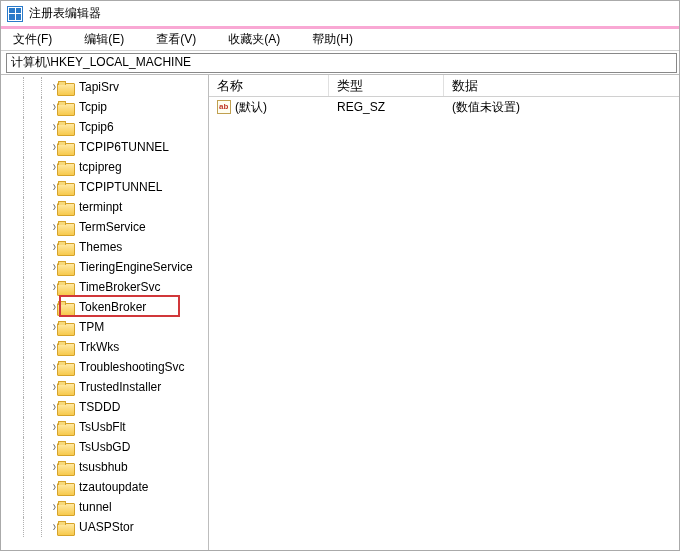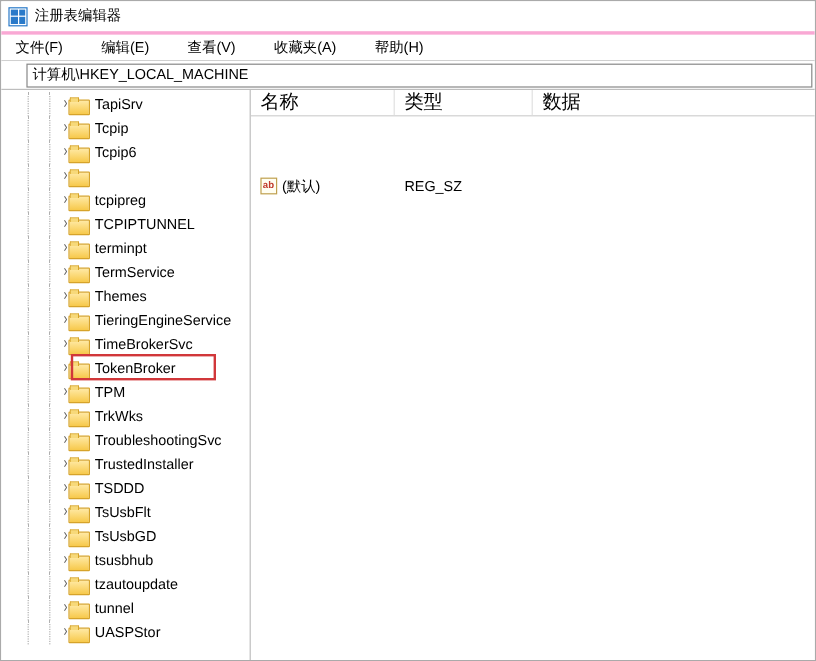--- a/index.html
+++ b/index.html
@@ -47,21 +47,21 @@
     border-bottom: 1px solid #d0d0d0;
   }
   .menubar .menu-item {
     padding: 2px 8px;
     cursor: default;
   }
   .pathbar {
     height: 24px;
     display: flex;
     align-items: center;
-    padding: 0 2px 0 21px;
+    padding: 0 2px 0 5px;
     background: #fff;
     border-bottom: 1px solid #bdbdbd;
   }
   .pathbar input {
     flex: 1;
     height: 20px;
     border: 1px solid #888;
     padding: 0 4px;
     font: inherit;
     outline: none;
@@ -175,30 +175,29 @@
     display: flex;
     height: 22px;
     border-bottom: 1px solid #d0d0d0;
     background: #fff;
   }
   .col-h {
     display: flex;
     align-items: center;
     padding: 0 8px;
     border-right: 1px solid #e0e0e0;
-    font-size: 16px;
+    font-size: 13px;
   }
   .col-h:last-child { border-right: none; }
   .col-name { width: 120px; }
   .col-type { width: 115px; }
   .col-data { flex: 1; }
   .values-body {
     flex: 1;
     overflow: auto;
-    margin-top: 48px;
   }
   .value-row {
     display: flex;
     height: 20px;
     align-items: center;
   }
   .value-row .cell {
     padding: 0 8px;
     display: flex;
     align-items: center;
@@ -277,20 +276,21 @@
             <div class="vline2"></div>
             <div class="expander-box"></div>
             <div class="folder-icon"></div>
             <span class="node-label">Tcpip6</span>
           </div>
           <div class="tree-row depth2">
             <div class="vline1"></div>
             <div class="vline2"></div>
             <div class="expander-box"></div>
             <div class="folder-icon"></div>
+            <span class="node-label">TCPIP6TUNNEL</span>
           </div>
           <div class="tree-row depth2">
             <div class="vline1"></div>
             <div class="vline2"></div>
             <div class="expander-box"></div>
             <div class="folder-icon"></div>
             <span class="node-label">tcpipreg</span>
           </div>
           <div class="tree-row depth2">
             <div class="vline1"></div>
@@ -429,17 +429,18 @@
       <div class="col-h col-type">类型</div>
       <div class="col-h col-data">数据</div>
     </div>
     <div class="values-body" id="values-body">
         <div class="value-row">
           <div class="cell name">
             <div class="sz-icon"></div>
             <span>(默认)</span>
           </div>
           <div class="cell type">REG_SZ</div>
+          <div class="cell data">(数值未设置)</div>
         </div>
       </div>
   </div>
 
 </div>
 
 </body></html>

